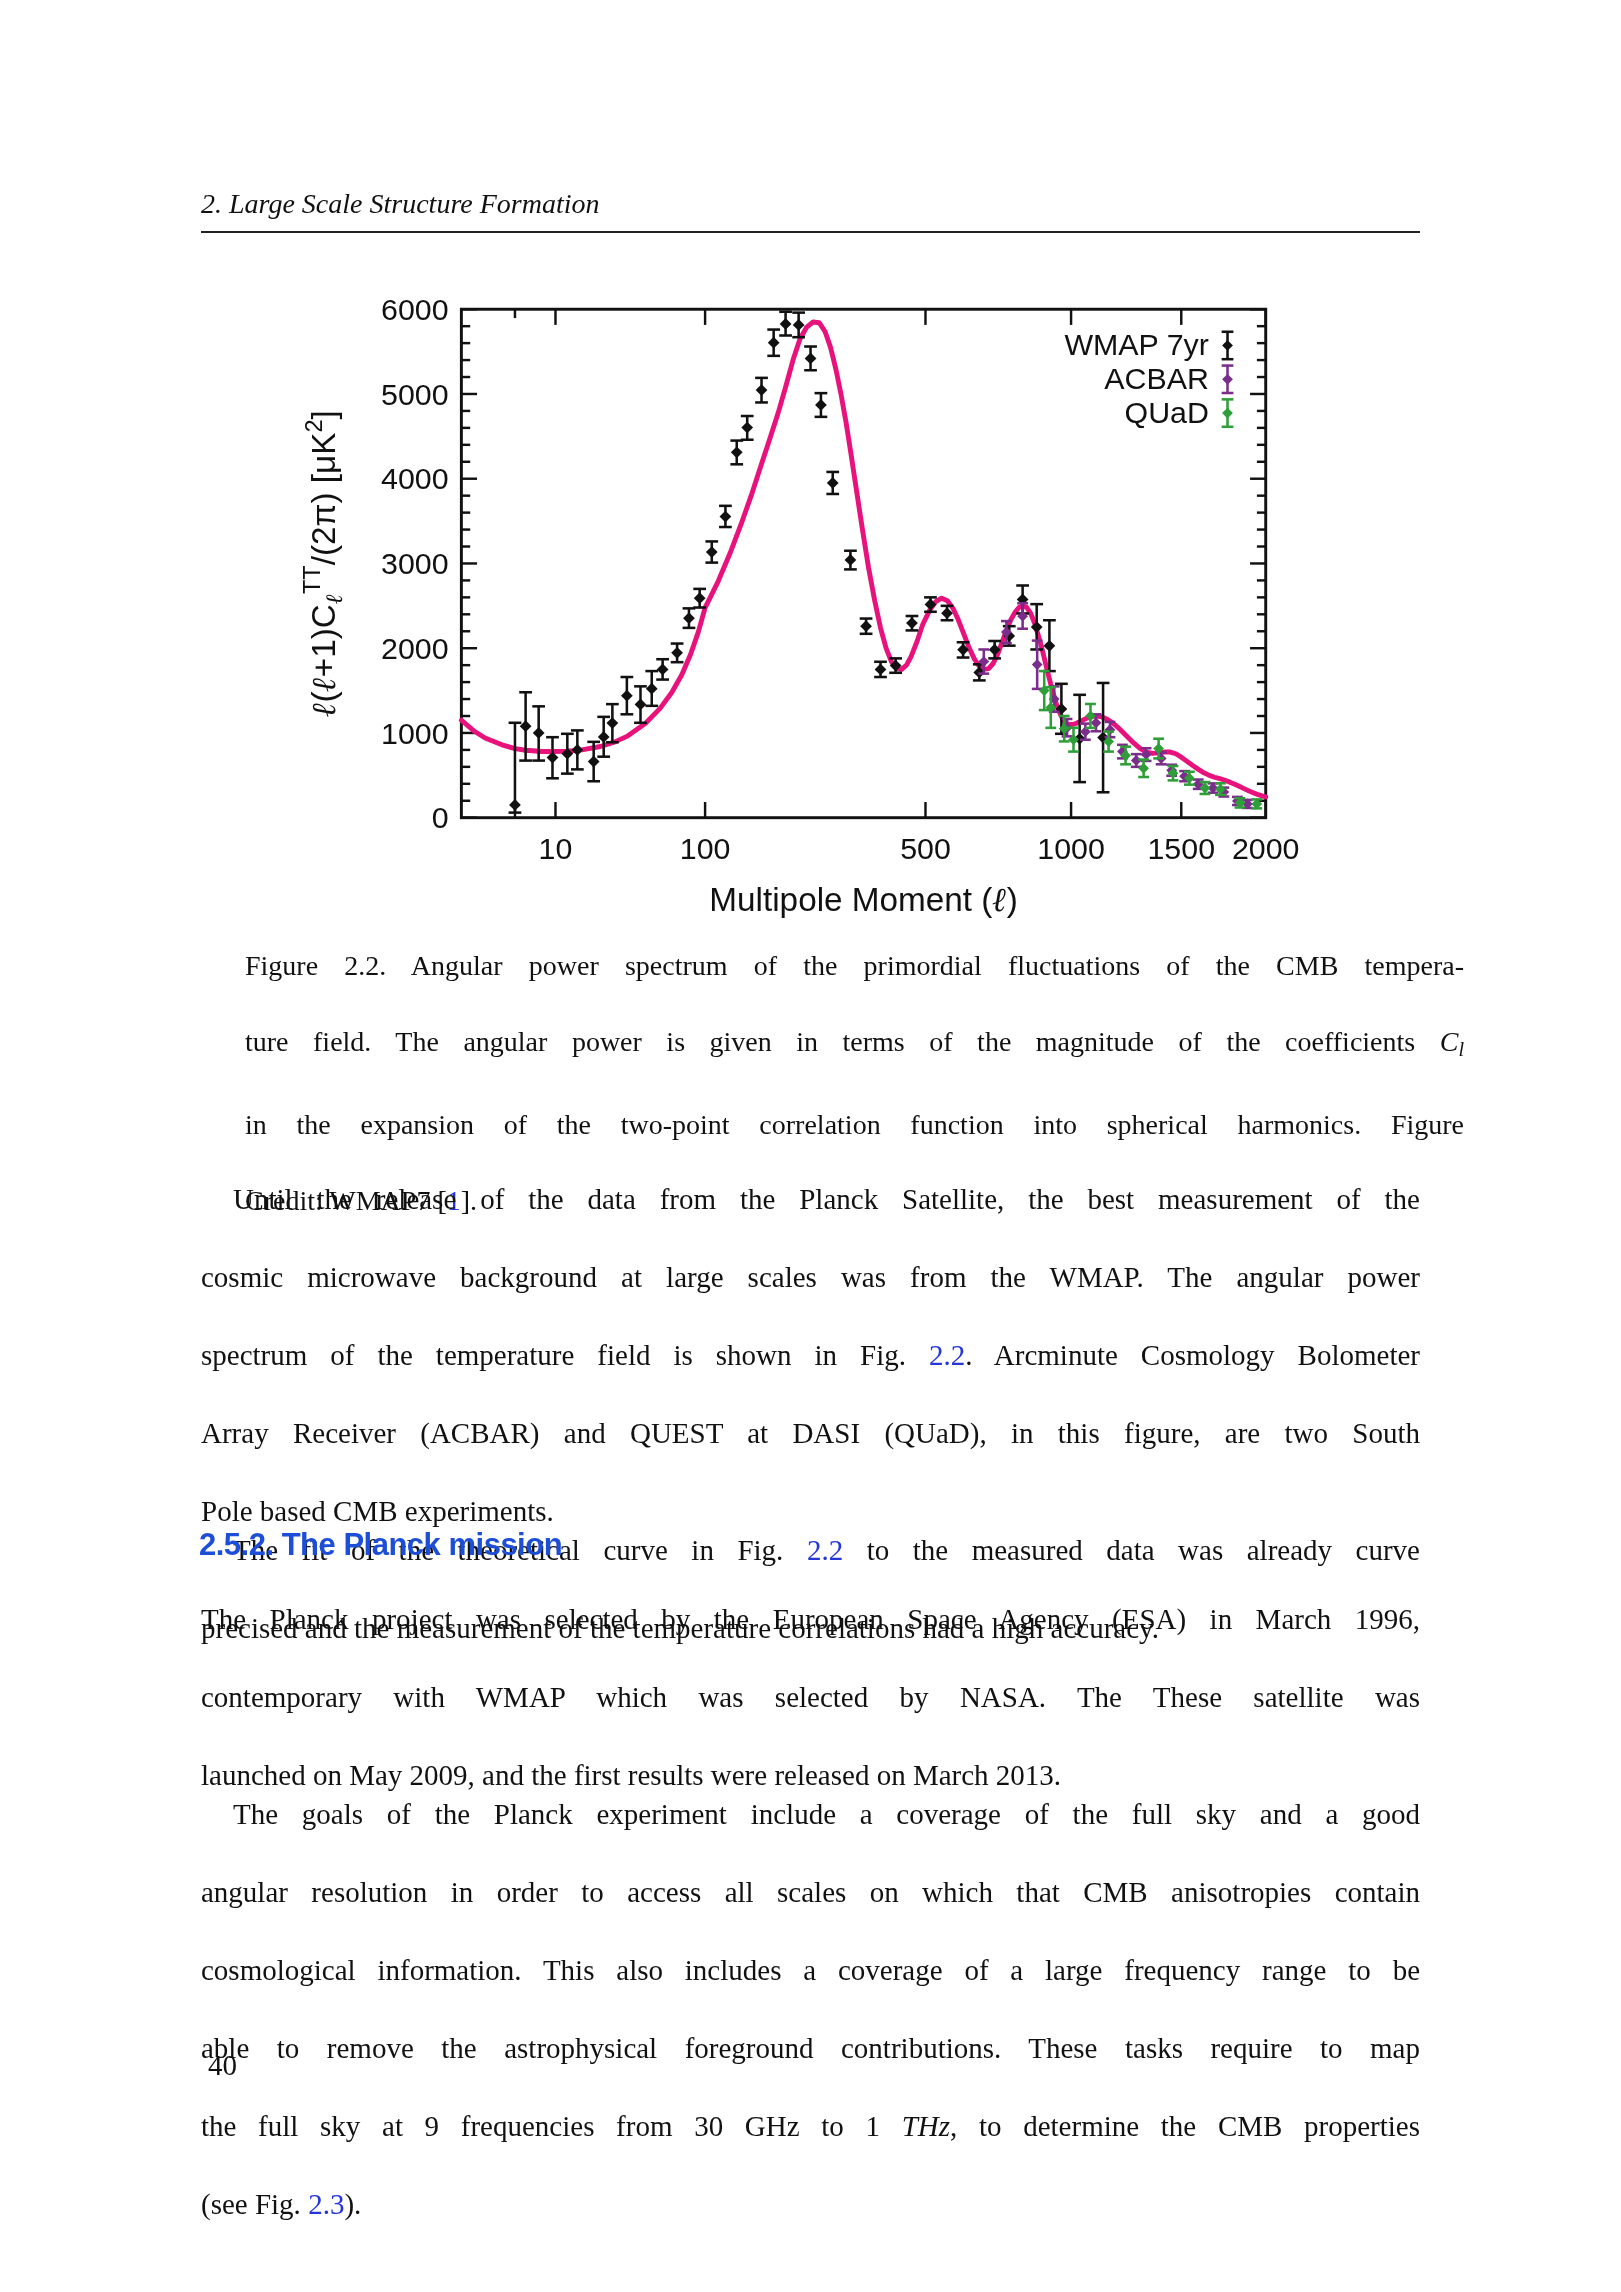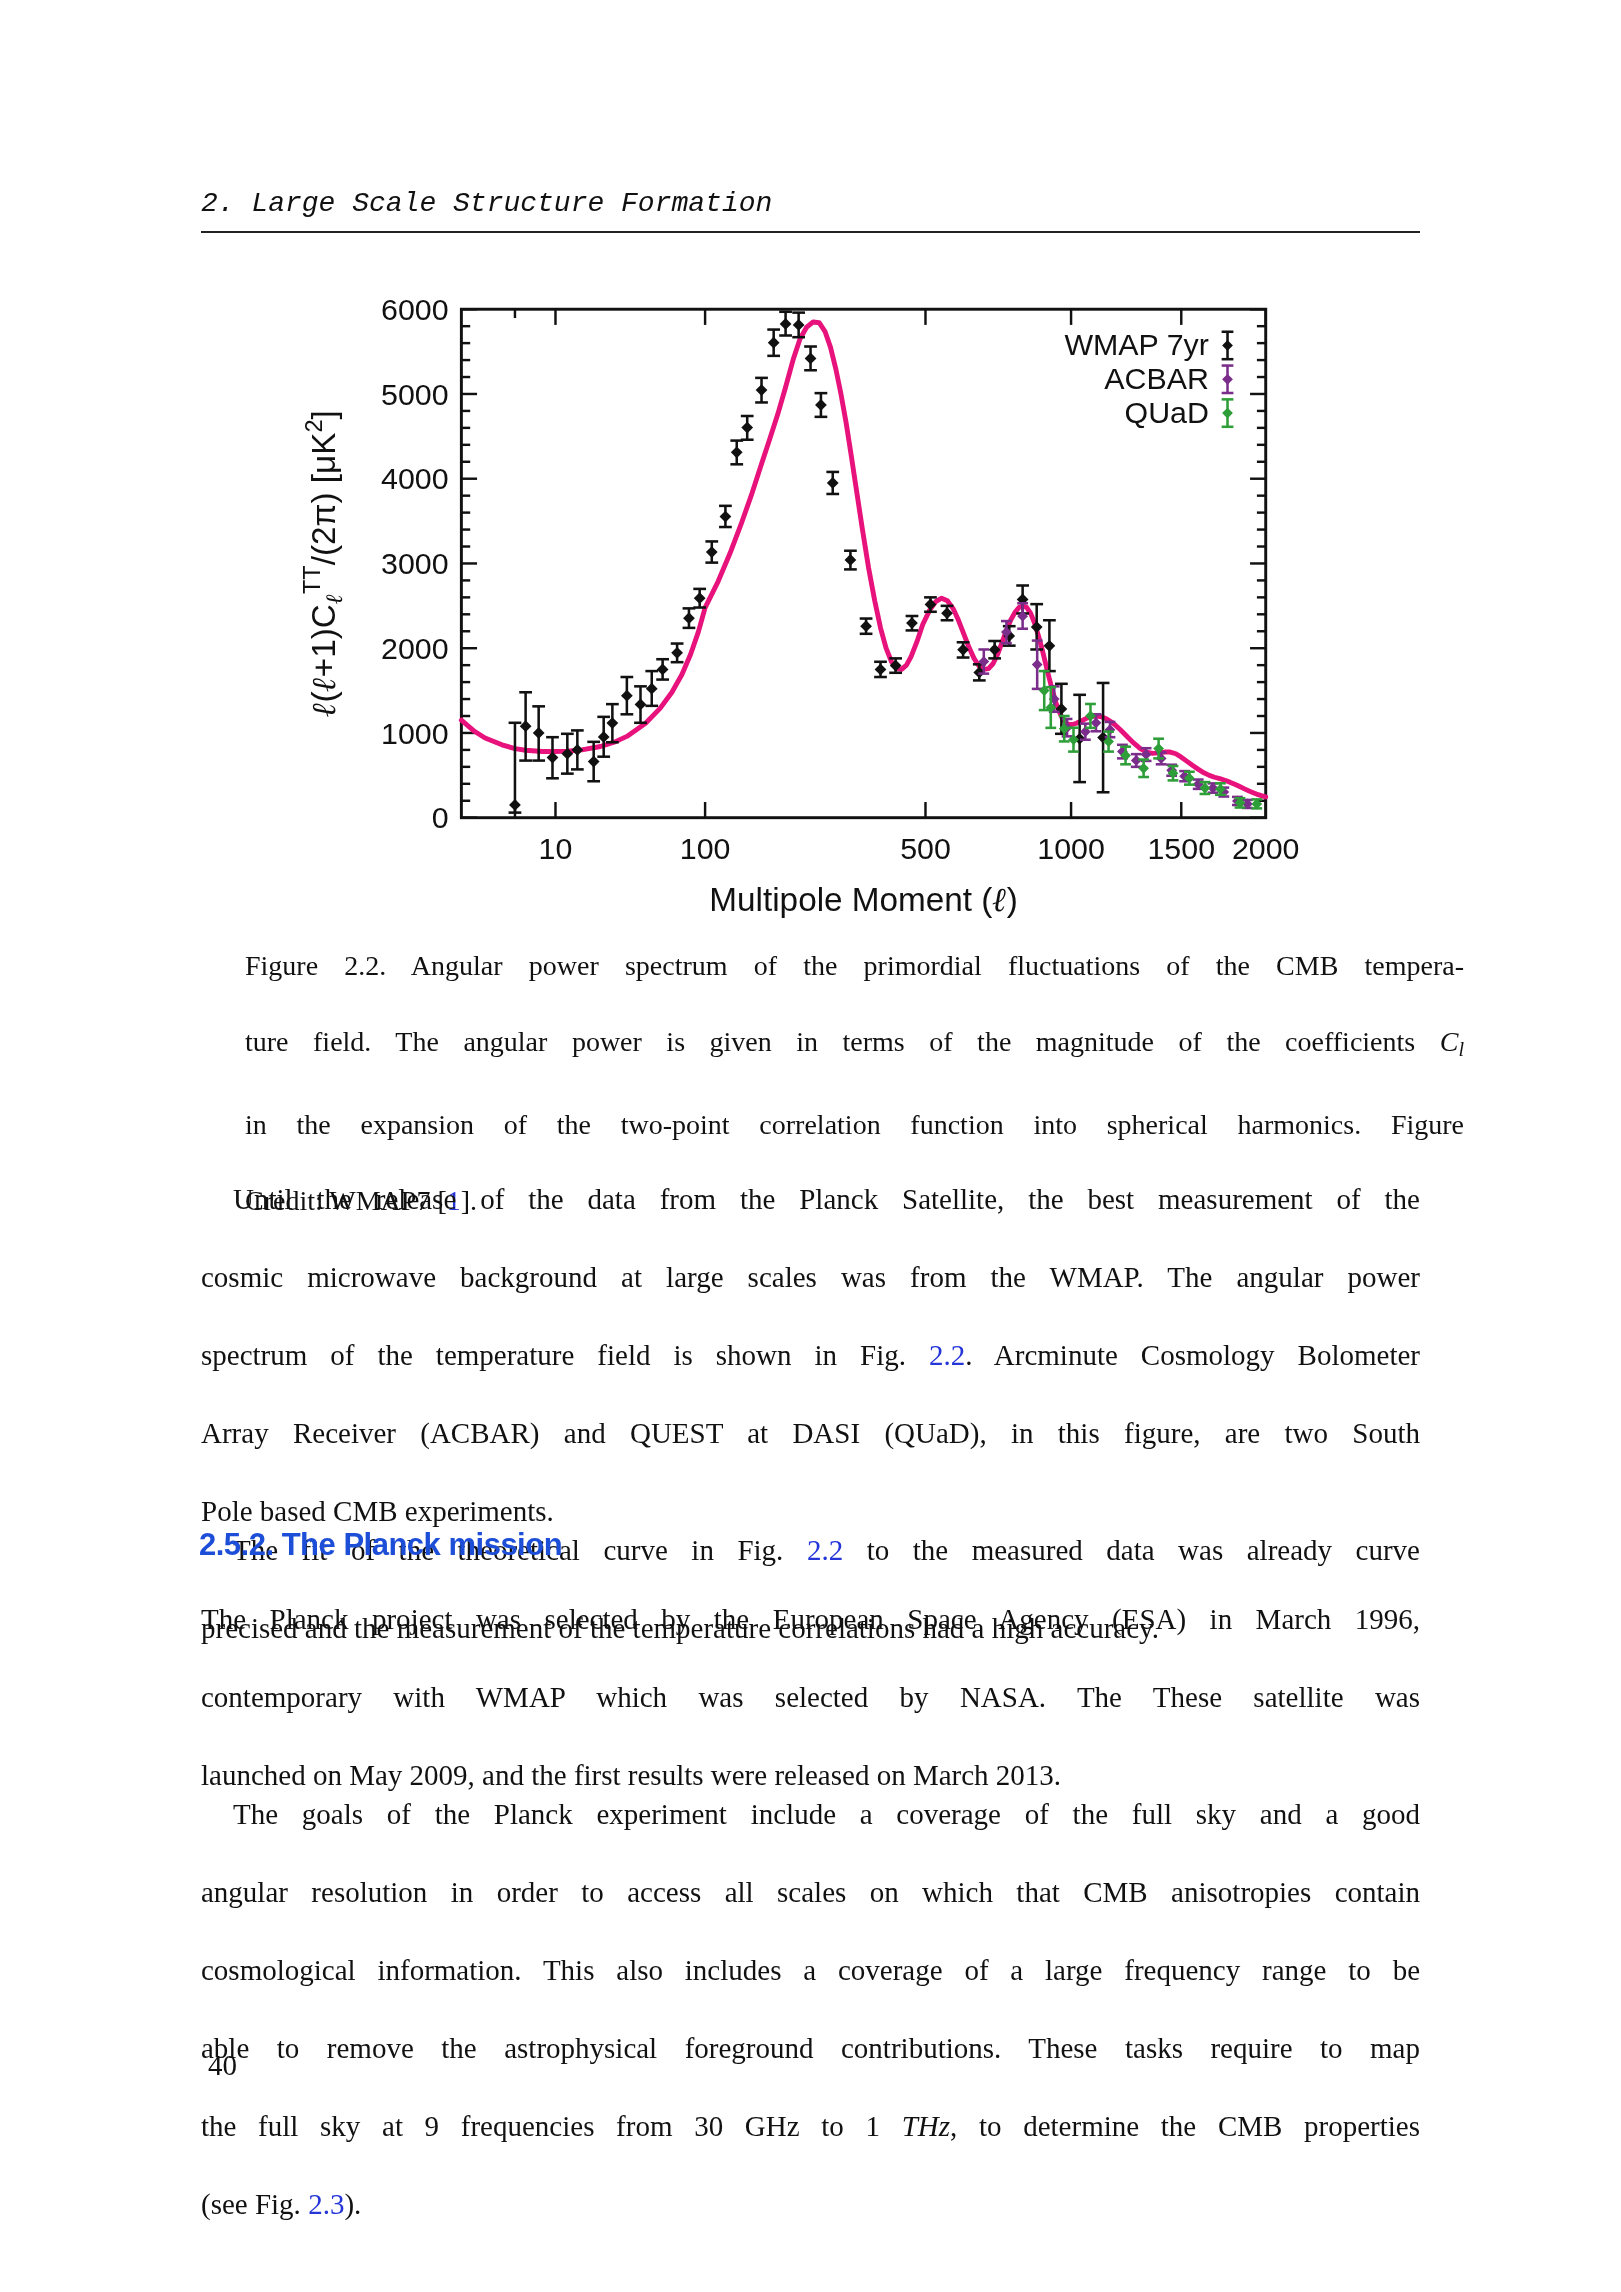--- a/index.html
+++ b/index.html
@@ -1,19 +1,19 @@
 <!DOCTYPE html>
 <html><head>
 <meta charset="utf-8">
 <style>
   html,body{margin:0;padding:0;background:#ffffff;}
   #page{position:relative;width:1621px;height:2293px;background:#ffffff;overflow:hidden;
         font-family:"Liberation Serif","DejaVu Serif",serif;color:#111;}
   .runhead{position:absolute;left:201px;top:188px;width:1219px;font-style:italic;
-           font-size:28px;color:#111;font-family:Liberation Mono, monospace;}
+           font-size:28px;color:#111;}
   .headrule{position:absolute;left:201px;top:231px;width:1219px;height:2px;background:#222;}
   #chart{position:absolute;left:284px;top:272px;width:1019px;height:676px;}
   .caption{position:absolute;left:201px;top:947px;width:1219px;font-size:28px;line-height:38px;margin-left:44px;}
   .bodyblock{position:absolute;left:201px;width:1219px;font-size:29px;line-height:39px;}
   #body1{top:1170px;margin-top:10px;}
   #body2{top:1600px;}
   .secheading{position:absolute;left:199px;top:1527px;width:1219px;
               font-family:"Liberation Sans","DejaVu Sans",sans-serif;
               font-weight:bold;font-size:31px;letter-spacing:-0.5px;color:#1d4ed8;}
   .pagenum{position:absolute;left:208px;top:2049px;font-size:29px;}

